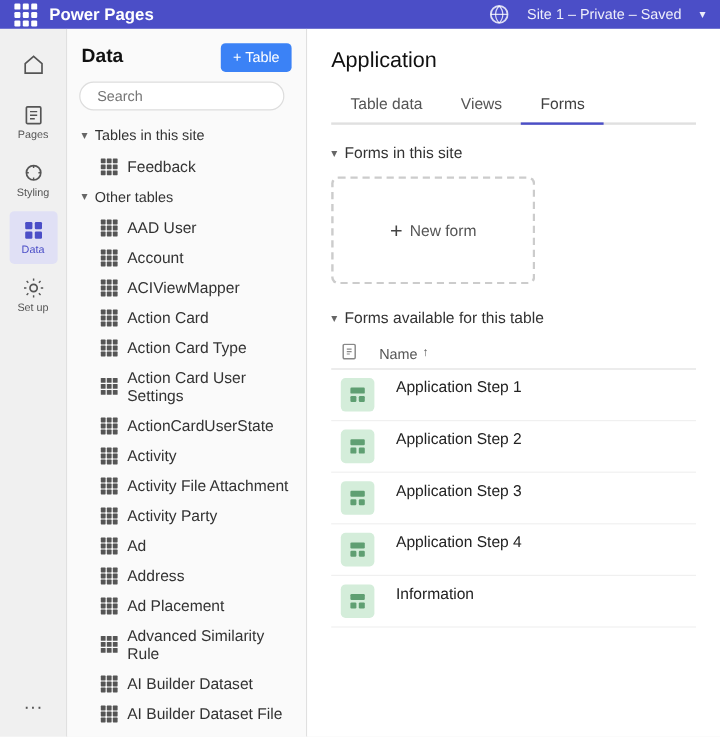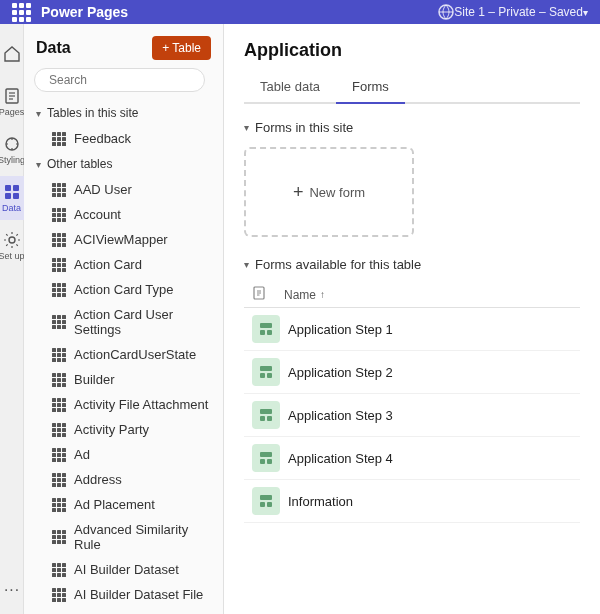--- a/index.html
+++ b/index.html
@@ -13,32 +13,32 @@
       display: flex;
       align-items: center;
       padding: 0 12px;
       gap: 10px;
       flex-shrink: 0;
     }
     .topbar-grid-icon { display: grid; grid-template-columns: repeat(3,5px); gap: 2px; }
     .topbar-grid-icon span { width: 5px; height: 5px; background: white; display: block; border-radius: 1px; }
     .topbar-title { font-weight: 600; font-size: 14px; color: white; }
     .topbar-spacer { flex: 1; }
-    .topbar-site { font-size: 12px; color: rgba(255,255,255,0.9); display: flex; align-items: center; gap: 0; }
+    .topbar-site { font-size: 12px; color: rgba(255,255,255,0.9); display: flex; align-items: center; gap: 15px; }
 
     
     .main-layout {
       display: flex;
       flex: 1;
       overflow: hidden;
     }
 
     
     .icon-nav {
-      width: 24px;
+      width: 56px;
       background: #f0f0f0;
       border-right: 1px solid #e0e0e0;
       display: flex;
       flex-direction: column;
       align-items: center;
       padding-top: 8px;
       gap: 4px;
       flex-shrink: 0;
     }
     .icon-nav-item {
@@ -80,21 +80,21 @@
       flex-shrink: 0;
     }
     .sidebar-header {
       display: flex;
       align-items: center;
       justify-content: space-between;
       padding: 12px 12px 8px 12px;
     }
     .sidebar-title { font-size: 16px; font-weight: 600; color: #111; }
     .add-table-btn {
-      background: #c2410c;
+      background: #3b82f6;
       color: white;
       border: none;
       border-radius: 4px;
       padding: 5px 10px;
       font-size: 12px;
       cursor: pointer;
       display: flex;
       align-items: center;
       gap: 4px;
       white-space: nowrap;
@@ -155,21 +155,21 @@
       flex: 1;
       background: white;
       overflow-y: auto;
       padding: 0;
     }
     .content-header {
       padding: 16px 20px 0 20px;
     }
     .content-title {
       font-size: 18px;
-      font-weight: 700;
+      font-weight: 400;
       color: #111;
       margin-bottom: 10px;
     }
     .tabs {
       display: flex;
       gap: 0;
       border-bottom: 2px solid #e0e0e0;
     }
     .tab {
       padding: 8px 16px;
@@ -231,24 +231,23 @@
       font-size: 12px;
       color: #555;
       gap: 8px;
     }
     .forms-table-header .col-icon { width: 24px; }
     .forms-table-header .col-name { flex: 1; display: flex; align-items: center; gap: 4px; }
     .sort-arrow { font-size: 10px; }
 
     .form-row {
       display: flex;
-      align-items: center;
       padding: 7px 8px;
       border-bottom: 1px solid #f0f0f0;
-      gap: 8px;
+      gap: 18px;
       cursor: pointer;
     }
     .form-icon-box {
       width: 28px;
       height: 28px;
       background: #d4edda;
       border-radius: 4px;
       display: flex;
       align-items: center;
       justify-content: center;
@@ -475,21 +474,21 @@
             <span></span>
             <span></span>
             <span></span>
             <span></span>
             <span></span>
             <span></span>
             <span></span>
             <span></span>
             <span></span>
           </div>
-        <span>Builder</span>
+        <span>Activity</span>
       </div>
       <div class="sidebar-item">
         <div class="grid-icon">
             <span></span>
             <span></span>
             <span></span>
             <span></span>
             <span></span>
             <span></span>
             <span></span>
@@ -597,20 +596,21 @@
         <span>AI Builder Dataset File</span>
       </div>
     </div>
   </div>
 
   <div class="main-content">
     <div class="content-header">
       <div class="content-title">Application</div>
       <div class="tabs">
         <div class="tab">Table data</div>
+        <div class="tab">Views</div>
         <div class="tab active">Forms</div>
       </div>
     </div>
     <div class="content-body">
 
       <div class="section-header">
         <span class="chevron">▾</span>
         <span>Forms in this site</span>
       </div>
       <div class="new-form-card">

